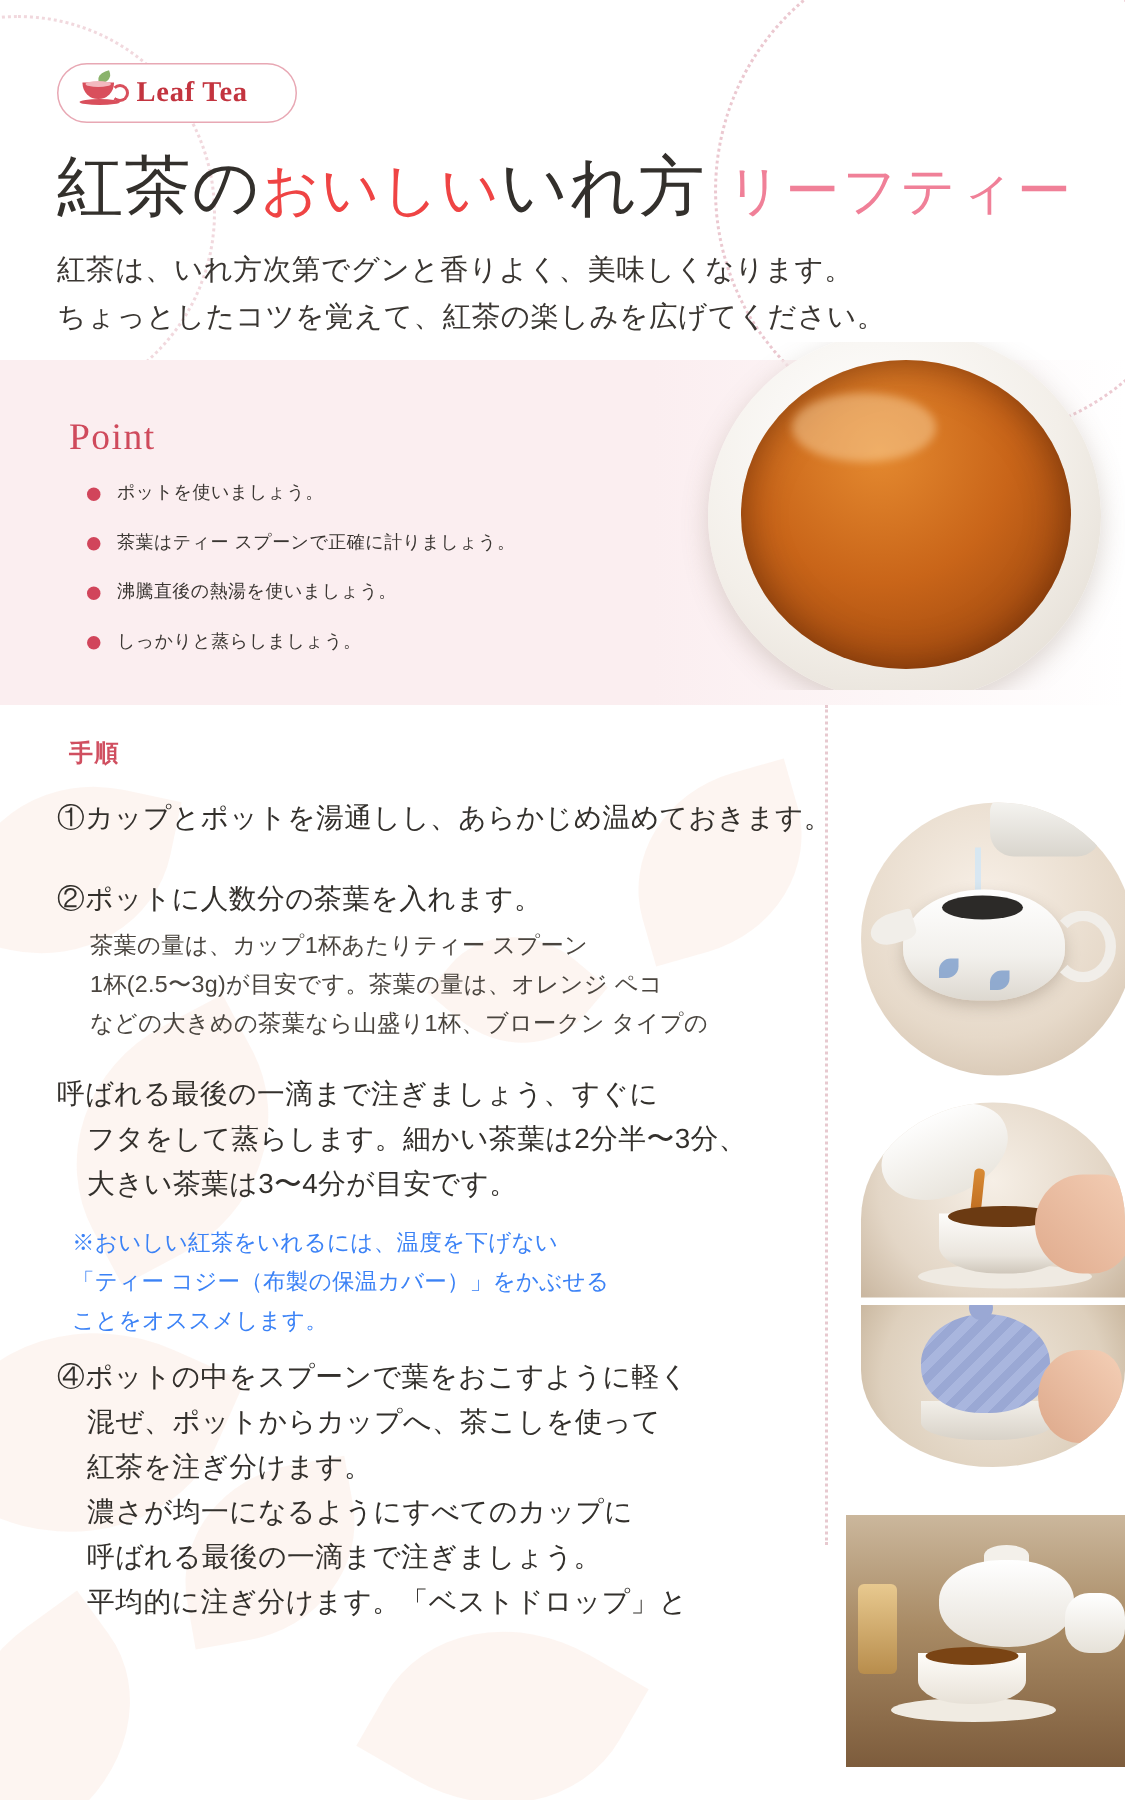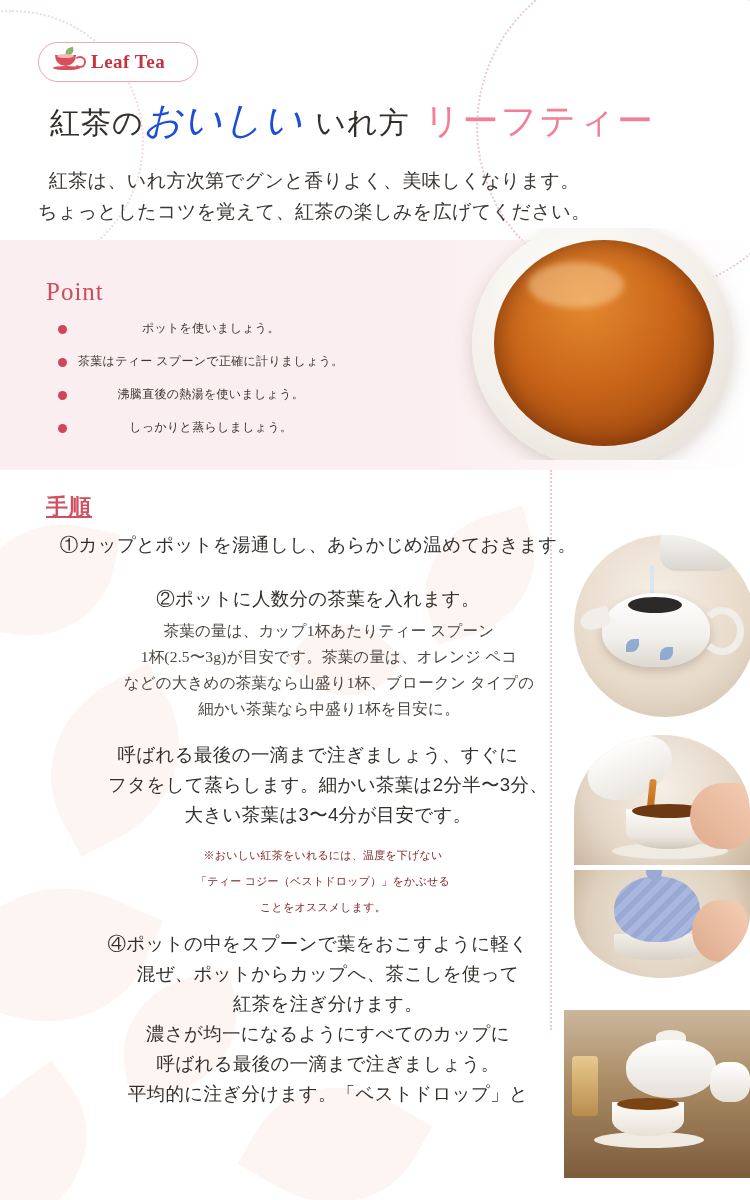--- a/index.html
+++ b/index.html
@@ -13,21 +13,20 @@
     font-family: "Liberation Sans", sans-serif;
     color: #3a3632;
     overflow: hidden;
     position: relative;
   }
   .page {
     position: relative;
     width: 750px;
     height: 1200px;
     overflow: hidden;
-    text-align: center;
   }
 
   
   .bg-leaves {
     position: absolute;
     inset: 0;
     pointer-events: none;
     z-index: 0;
   }
   .leaf {
@@ -143,30 +142,28 @@
   .title {
     position: absolute;
     top: 95px;
     left: 38px;
     z-index: 5;
     white-space: nowrap;
     font-family: "Liberation Serif", serif;
   }
   .title span { vertical-align: baseline; }
   .t-dark {
-    font-size: 30px;
+    font-size: 44px;
     color: #33302c;
     letter-spacing: 1px;
-    margin-left: 12px;
   }
   .t-pink {
     font-size: 38px;
-    color: #1d4ed8;
+    color: #ef4444;
     letter-spacing: 1px;
-    font-style: italic;
   }
   .t-leaf {
     font-size: 36px;
     color: #f08098;
     letter-spacing: 2px;
     margin-left: 14px;
   }
 
   
   .lead {
@@ -268,25 +265,24 @@
     border-radius: 50%;
     background: #d1455b;
   }
 
   
   .steps-heading {
     position: absolute;
     left: 46px;
     top: 492px;
     z-index: 6;
-    font-size: 22px;
+    font-size: 16px;
     color: #d04f60;
     font-weight: bold;
     letter-spacing: 1px;
-    text-decoration: underline;
   }
   .steps {
     position: absolute;
     left: 38px;
     top: 530px;
     width: 560px;
     z-index: 6;
   }
   .step {
     margin-bottom: 9px;
@@ -304,23 +300,23 @@
   }
   .step-sub {
     font-size: 15.5px;
     line-height: 26px;
     color: #4a453f;
     padding-left: 22px;
     margin-top: 4px;
     letter-spacing: .2px;
   }
   .step-note {
-    font-size: 11px;
+    font-size: 15px;
     line-height: 26px;
-    color: #7f1d1d;
+    color: #3b82f6;
     padding-left: 10px;
     margin-top: 12px;
     letter-spacing: .2px;
   }
 
   
   .photo {
     position: absolute;
     right: 0;
     overflow: hidden;
@@ -688,41 +684,40 @@
   </div>
 
   <div class="steps">
 
     <div class="step">
       <div class="step-main">
         <div>①カップとポットを湯通しし、あらかじめ温めておきます。</div>
       </div>
     </div>
 
-    <div class="step" style="margin-top:24px;font-family:Liberation Serif, serif;">
+    <div class="step" style="margin-top:24px;">
       <div class="step-main">
         <div>②ポットに人数分の茶葉を入れます。</div>
       </div>
       <div class="step-sub">
         <div>茶葉の量は、カップ1杯あたりティー スプーン</div>
         <div>1杯(2.5〜3g)が目安です。茶葉の量は、オレンジ ペコ</div>
         <div>などの大きめの茶葉なら山盛り1杯、ブロークン タイプの</div>
-        <div>細かい茶葉なら中盛り1杯を目安に。</div>
       </div>
     </div>
 
     <div class="step" style="margin-top:18px;">
       <div class="step-main">
         <div>呼ばれる最後の一滴まで注ぎましょう、すぐに</div>
         <div class="hang">フタをして蒸らします。細かい茶葉は2分半〜3分、</div>
         <div class="hang">大きい茶葉は3〜4分が目安です。</div>
       </div>
       <div class="step-note">
         <div>※おいしい紅茶をいれるには、温度を下げない</div>
-        <div>「ティー コジー（ベストドロップ）」をかぶせる</div>
+        <div>「ティー コジー（布製の保温カバー）」をかぶせる</div>
         <div>ことをオススメします。</div>
       </div>
     </div>
 
     <div class="step" style="margin-top:4px;">
       <div class="step-main">
         <div>④ポットの中をスプーンで葉をおこすように軽く</div>
         <div class="hang">混ぜ、ポットからカップへ、茶こしを使って</div>
         <div class="hang">紅茶を注ぎ分けます。</div>
         <div class="hang">濃さが均一になるようにすべてのカップに</div>

